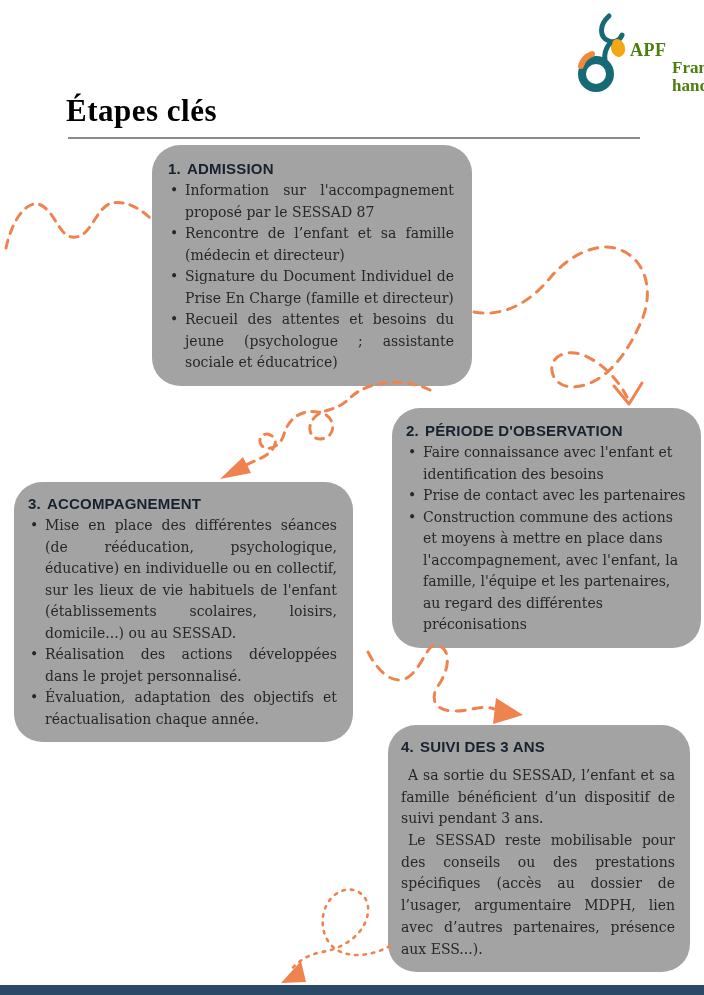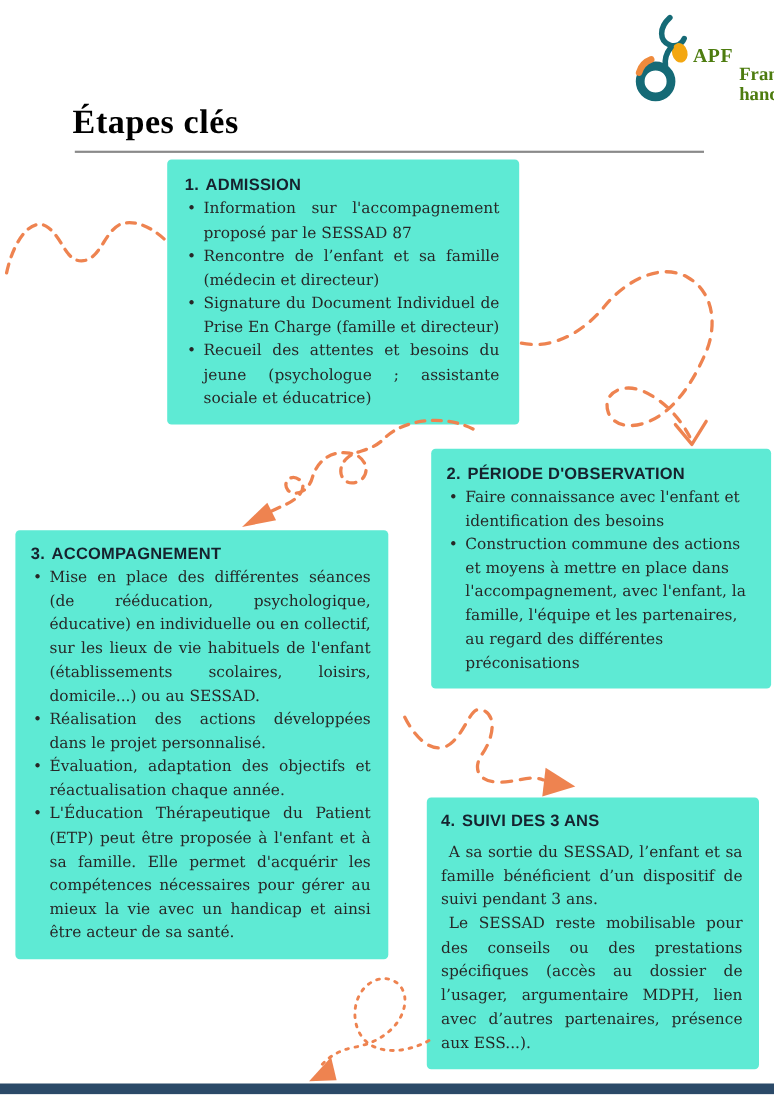--- a/index.html
+++ b/index.html
@@ -19,22 +19,22 @@
   
   .page-title{
     position:absolute;top:93px;left:66px;margin:0;
     font-family:"Liberation Serif", serif;
     font-size:31px;font-weight:bold;color:#000000;letter-spacing:.5px;
   }
   .title-rule{position:absolute;top:137px;left:68px;width:572px;height:2px;background:#8a8a8a;}
   
   .box{
     position:absolute;
-    background:#5eead4;
-    border-radius:4px;
+    background:#a3a3a3;
+    border-radius:28px;
     color:#272727;
     z-index:2;
     box-sizing:border-box;
   }
   .box h2{
     margin:0 0 3px 0;
     font-family:"Liberation Sans",sans-serif;
     font-size:15px;font-weight:bold;color:#16222e;letter-spacing:.2px;
   }
   .box h2 .num{margin-right:6px;}
@@ -87,33 +87,33 @@
       <li>Recueil des attentes et besoins du jeune (psychologue ; assistante sociale et éducatrice)</li>
     </ul>
   </section>
 
   <section class="box" id="box2">
     <h2>
       <span class="num">2.</span><span>PÉRIODE D'OBSERVATION</span>
     </h2>
     <ul>
       <li>Faire connaissance avec l'enfant et identification des besoins</li>
+      <li>Prise de contact avec les partenaires</li>
       <li>Construction commune des actions et moyens à mettre en place dans l'accompagnement, avec l'enfant, la famille, l'équipe et les partenaires, au regard des différentes préconisations</li>
     </ul>
   </section>
 
   <section class="box justify" id="box3">
     <h2>
       <span class="num">3.</span><span>ACCOMPAGNEMENT</span>
     </h2>
     <ul>
       <li>Mise en place des différentes séances (de rééducation, psychologique, éducative) en individuelle ou en collectif, sur les lieux de vie habituels de l'enfant (établissements scolaires, loisirs, domicile...) ou au SESSAD.</li>
       <li>Réalisation des actions développées dans le projet personnalisé.</li>
       <li>Évaluation, adaptation des objectifs et réactualisation chaque année.</li>
-      <li>L'Éducation Thérapeutique du Patient (ETP) peut être proposée à l'enfant et à sa famille. Elle permet d'acquérir les compétences nécessaires pour gérer au mieux la vie avec un handicap et ainsi être acteur de sa santé.</li>
     </ul>
   </section>
 
   <section class="box justify" id="box4">
     <h2>
       <span class="num">4.</span><span>SUIVI DES 3 ANS</span>
     </h2>
     <p>A sa sortie du SESSAD, l’enfant et sa famille bénéficient d’un dispositif de suivi pendant 3 ans.</p>
     <p>Le SESSAD reste mobilisable pour des conseils ou des prestations spécifiques (accès au dossier de l’usager, argumentaire MDPH, lien avec d’autres partenaires, présence aux ESS...).</p>
   </section>

